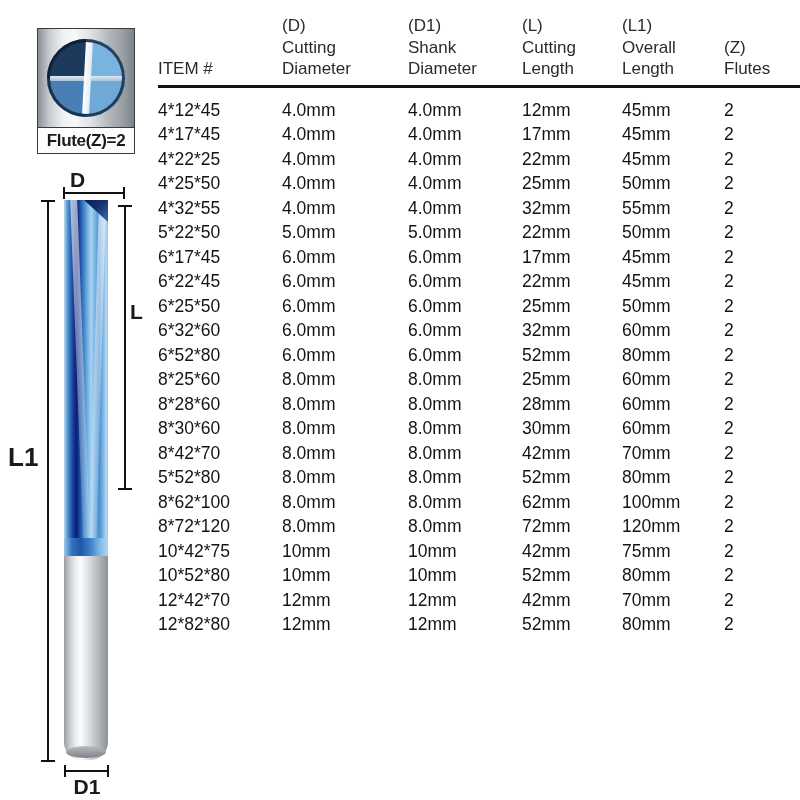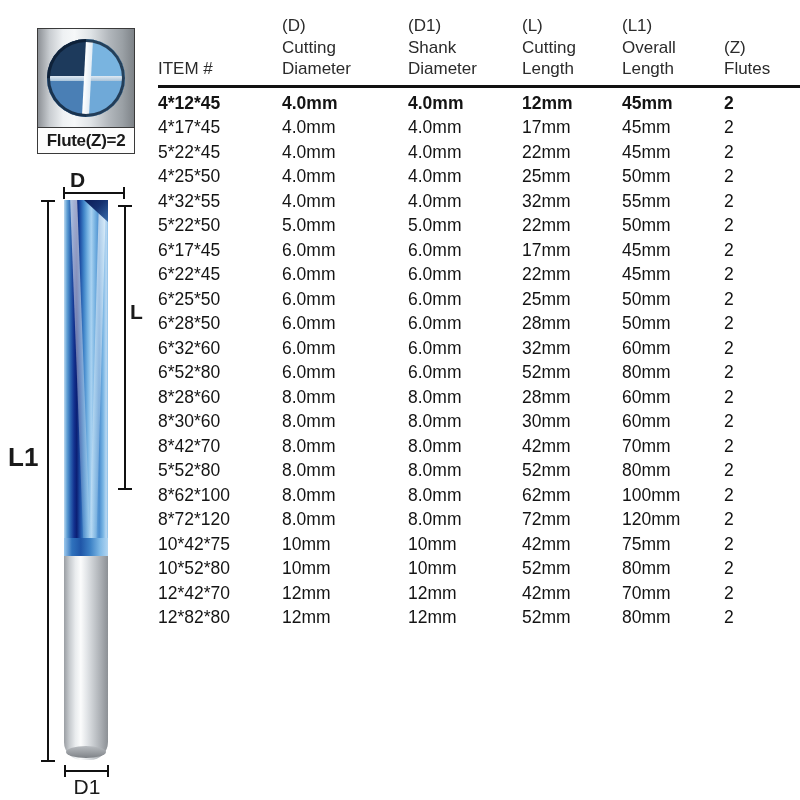--- a/index.html
+++ b/index.html
@@ -294,21 +294,21 @@
   }
   #dim-D1-bar::before { left: 0; }
   #dim-D1-bar::after  { right: 0; }
   #dim-D1-label {
     position: absolute;
     left: 44px;
     top: 775px;
     width: 86px;
     text-align: center;
     font-size: 21px;
-    font-weight: normal;
+    font-weight: bold;
   }
 
   
   #spec-table {
     position: absolute;
     left: 158px;
     top: 0;
     width: 642px;
     height: 800px;
   }
@@ -339,21 +339,21 @@
 
   tbody td {
     font-size: 17.5px;
     line-height: 1;
     height: 24.5px;
     padding: 0;
     text-align: left;
     white-space: nowrap;
     color: #141414;
   }
-  tbody tr:first-child td { padding-top: 3px; font-weight: bold; }
+  tbody tr:first-child td { padding-top: 10px; }
 </style>
 </head>
 <body>
 
 <div id="diagram-panel">
 
   <div id="endview-wrap">
     <div id="endview-box">
       <div id="endview-circle">
         <div class="quad tl"></div>
@@ -448,21 +448,21 @@
         </tr>
         <tr>
           <td>4*17*45</td>
           <td>4.0mm</td>
           <td>4.0mm</td>
           <td>17mm</td>
           <td>45mm</td>
           <td>2</td>
         </tr>
         <tr>
-          <td>5*22*45</td>
+          <td>4*22*25</td>
           <td>4.0mm</td>
           <td>4.0mm</td>
           <td>22mm</td>
           <td>45mm</td>
           <td>2</td>
         </tr>
         <tr>
           <td>4*25*50</td>
           <td>4.0mm</td>
           <td>4.0mm</td>
@@ -504,41 +504,41 @@
         </tr>
         <tr>
           <td>6*25*50</td>
           <td>6.0mm</td>
           <td>6.0mm</td>
           <td>25mm</td>
           <td>50mm</td>
           <td>2</td>
         </tr>
         <tr>
-          <td>6*28*50</td>
-          <td>6.0mm</td>
-          <td>6.0mm</td>
-          <td>28mm</td>
-          <td>50mm</td>
-          <td>2</td>
-        </tr>
-        <tr>
           <td>6*32*60</td>
           <td>6.0mm</td>
           <td>6.0mm</td>
           <td>32mm</td>
           <td>60mm</td>
           <td>2</td>
         </tr>
         <tr>
           <td>6*52*80</td>
           <td>6.0mm</td>
           <td>6.0mm</td>
           <td>52mm</td>
           <td>80mm</td>
+          <td>2</td>
+        </tr>
+        <tr>
+          <td>8*25*60</td>
+          <td>8.0mm</td>
+          <td>8.0mm</td>
+          <td>25mm</td>
+          <td>60mm</td>
           <td>2</td>
         </tr>
         <tr>
           <td>8*28*60</td>
           <td>8.0mm</td>
           <td>8.0mm</td>
           <td>28mm</td>
           <td>60mm</td>
           <td>2</td>
         </tr>

